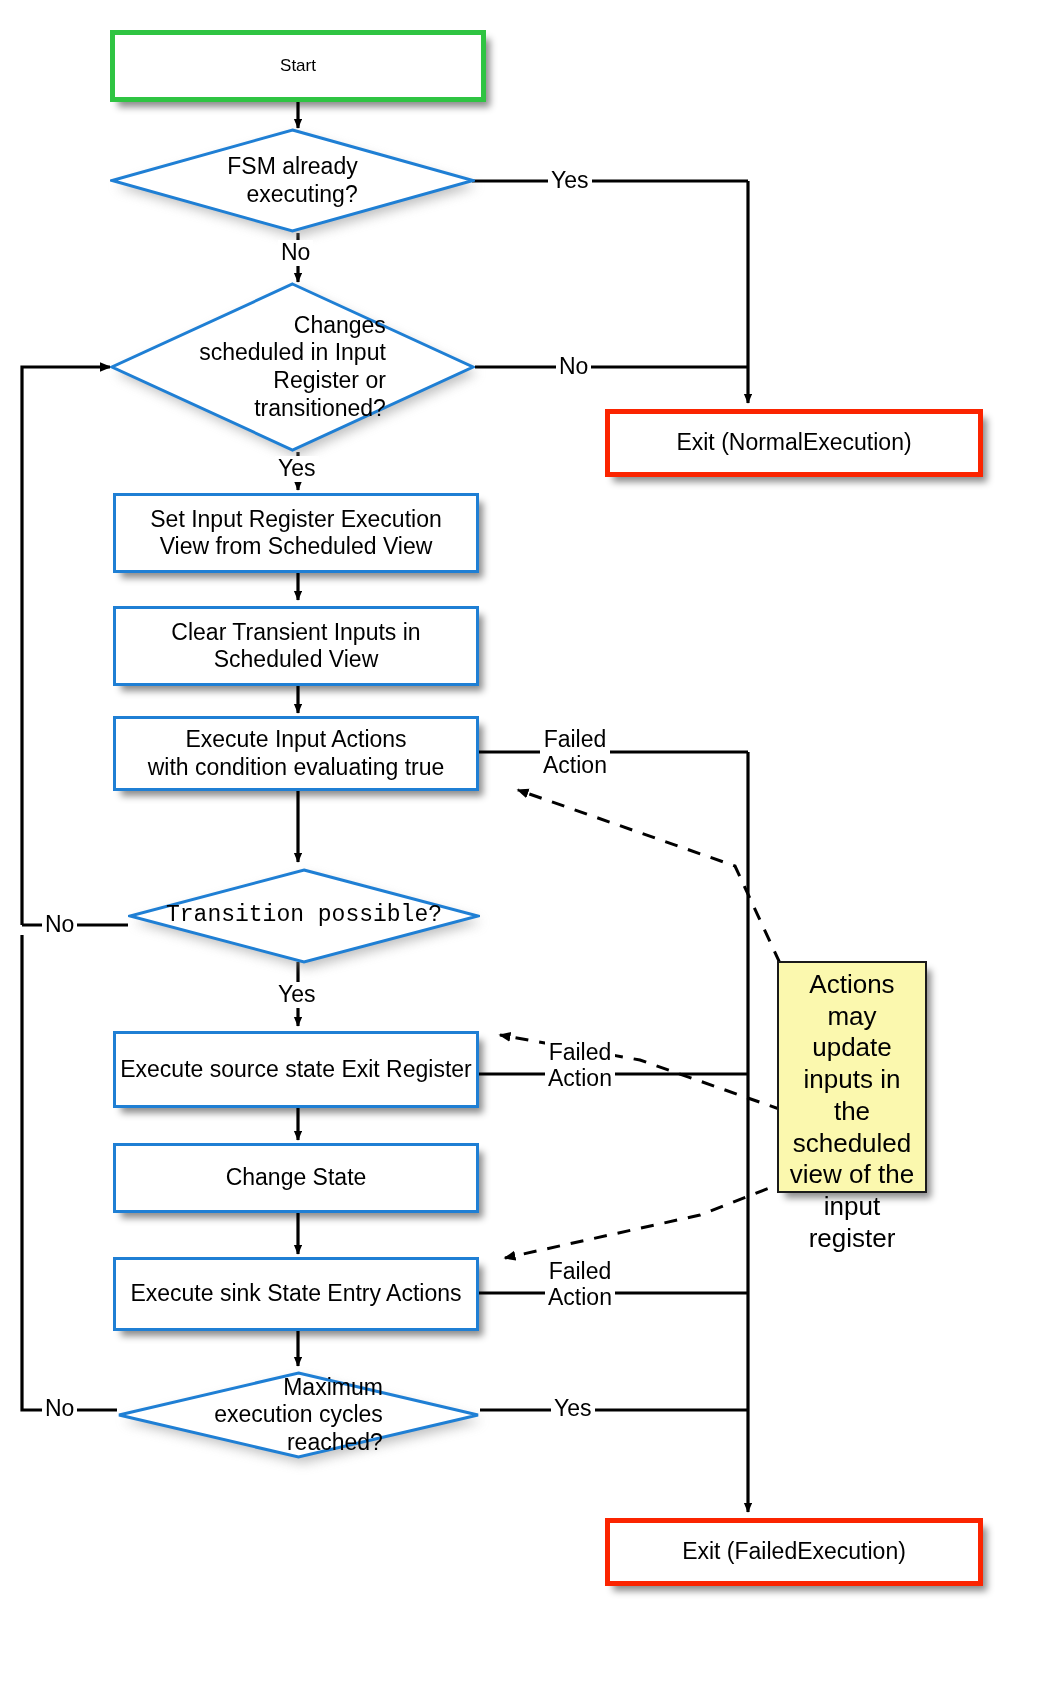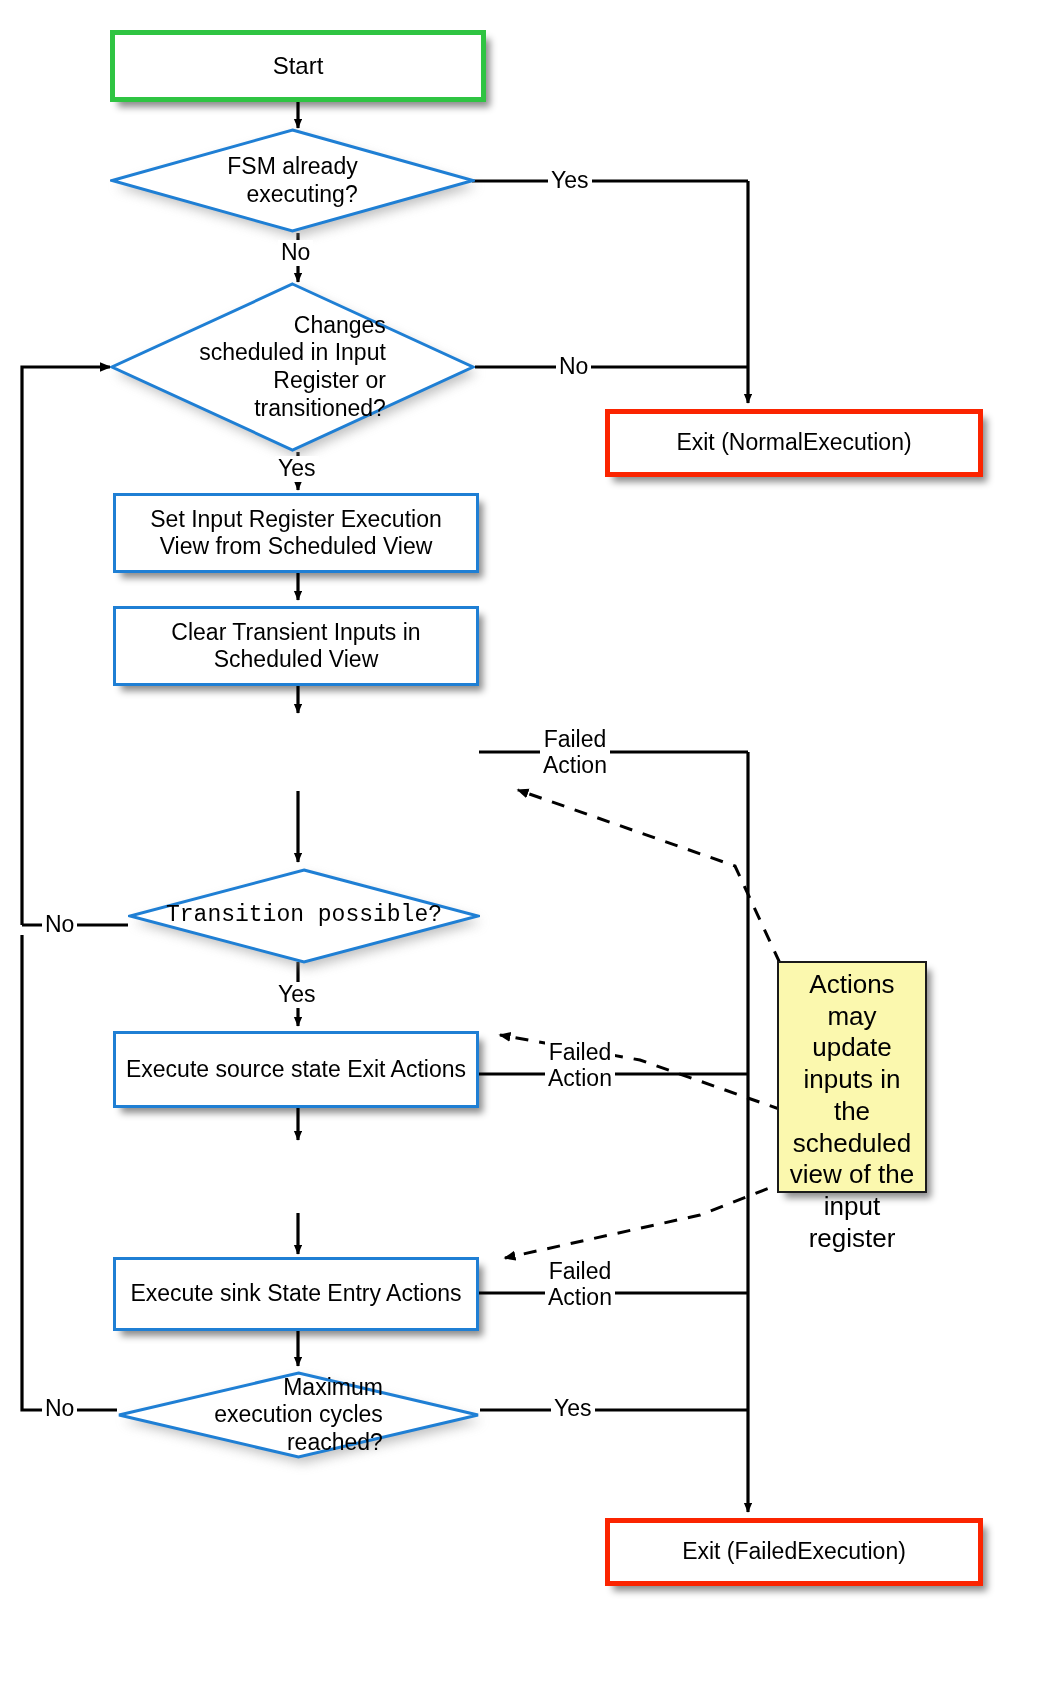--- a/index.html
+++ b/index.html
@@ -41,21 +41,21 @@
     box-shadow: 6px 7px 7px -2px rgba(0,0,0,0.45);
   }
   .box-process {
     border-width: 3px;
     border-color: #1f7fd4;
     font-size: 23px;
   }
   .box-start {
     border-width: 5px;
     border-color: #2fc442;
-    font-size: 24px;
+    font-size: 17px;
   }
   .box-exit {
     border-width: 5px;
     border-color: #fb2400;
     font-size: 23px;
     margin-left: 47px;
   }
   
   .diamond-wrap {
     position: absolute;
@@ -215,35 +215,42 @@
   <div class="node box box-process" style="left:113px; top:493px; width:366px; height:80px; white-space:pre-line;">
     <span>Set Input Register Execution
 View from Scheduled View</span>
   </div>
 
   <div class="node box box-process" style="left:113px; top:606px; width:366px; height:80px; white-space:pre-line;">
     <span>Clear Transient Inputs in
 Scheduled View</span>
   </div>
 
+  <div class="node box box-process" style="left:113px; top:716px; width:366px; height:75px; white-space:pre-line;">
+    <span>Execute Input Actions
+with condition evaluating true</span>
+  </div>
 
   <div class="diamond-wrap" style="left:128px; top:868px; width:352px; height:96px;">
     <svg class="diamond-shadow" viewBox="0 0 352 96" xmlns="http://www.w3.org/2000/svg">
       <polygon points="176,2 350,48 176,94 2,48" fill="#8c8c8c"></polygon>
     </svg>
     <svg style="position:absolute;left:0;top:0;" width="352" height="96" viewBox="0 0 352 96" xmlns="http://www.w3.org/2000/svg">
       <polygon points="176,2 350,48 176,94 2,48" fill="#ffffff" stroke="#1f7fd4" stroke-width="3"></polygon>
     </svg>
     <div class="diamond-label" style="white-space:pre-line;font-family:Liberation Mono, monospace;">Transition possible?</div>
   </div>
 
   <div class="node box box-process" style="left:113px; top:1031px; width:366px; height:77px;">
-    <span>Execute source state Exit Actions</span>
-  </div>
-
+    <span>Execute source state Exit Register</span>
+  </div>
+
+  <div class="node box box-process" style="left:113px; top:1143px; width:366px; height:70px;">
+    <span>Change State</span>
+  </div>
 
   <div class="node box box-process" style="left:113px; top:1257px; width:366px; height:74px;">
     <span>Execute sink State Entry Actions</span>
   </div>
 
   <div class="diamond-wrap" style="left:117px; top:1371px; width:363px; height:88px;">
     <svg class="diamond-shadow" viewBox="0 0 363 88" xmlns="http://www.w3.org/2000/svg">
       <polygon points="181.5,2 361,44 181.5,86 2,44" fill="#8c8c8c"></polygon>
     </svg>
     <svg style="position:absolute;left:0;top:0;" width="363" height="88" viewBox="0 0 363 88" xmlns="http://www.w3.org/2000/svg">

